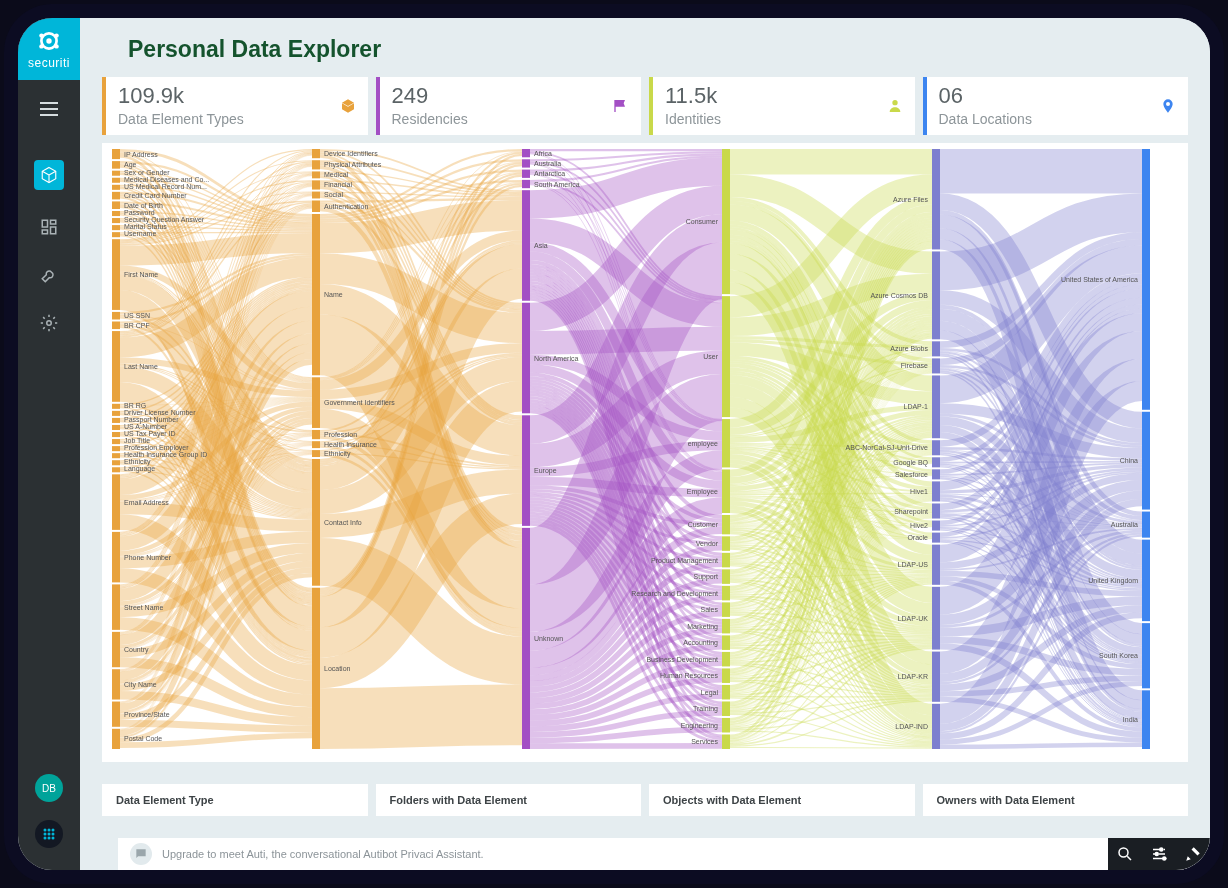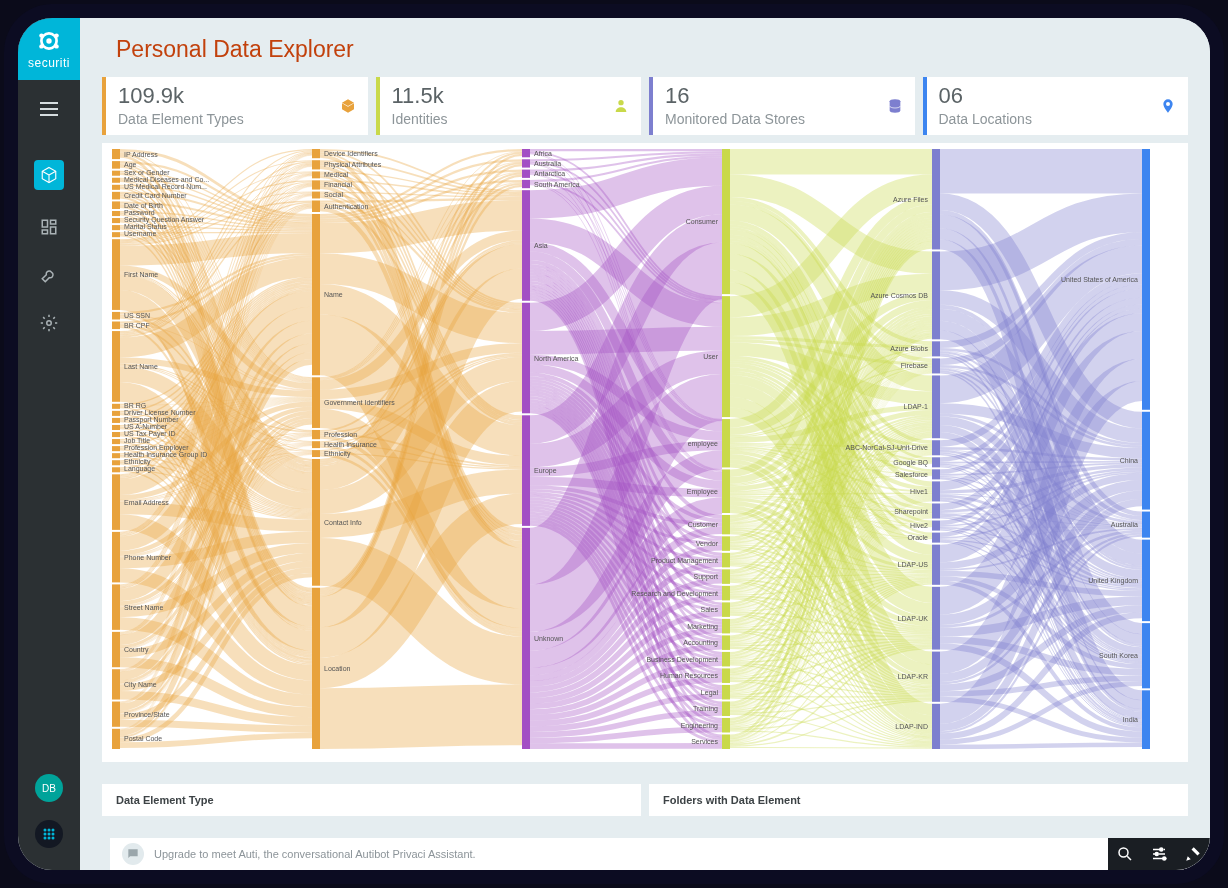--- a/index.html
+++ b/index.html
@@ -9,31 +9,31 @@
 .logo-box { width: 62px; height: 62px; background: #00b6d9; display: flex; flex-direction: column; align-items: center; justify-content: center; color: #fff; gap: 2px; }
 .logo-icon { width: 26px; height: 26px; fill: #fff; }
 .logo-text { font-size: 12px; letter-spacing: 0.5px; }
 .nav-icons { display: flex; flex-direction: column; align-items: center; gap: 26px; margin-top: 40px; }
 .nav-icon { width: 22px; height: 22px; display: flex; align-items: center; justify-content: center; color: #aab2b6; cursor: pointer; }
 .hamburger { margin-top: 18px; }
 .bottom-icons { position: absolute; bottom: 22px; display: flex; flex-direction: column; gap: 18px; align-items: flex-end; }
 .avatar { width: 28px; height: 28px; border-radius: 50%; background: #00a39a; color: #fff; font-size: 10px; display: flex; align-items: center; justify-content: center; }
 .dots-icon { width: 28px; height: 28px; border-radius: 50%; background: #131823; display: flex; align-items: center; justify-content: center; }
 .main { flex: 1; display: flex; flex-direction: column; background: #e5edf0; position: relative; }
-.page-title { font-size: 23px; font-weight: 400; color: #c2410c; padding: 18px 0 14px 36px; }
+.page-title { font-size: 23px; font-weight: 700; color: #14532d; padding: 18px 0 14px 48px; }
 .cards { display: flex; gap: 8px; padding: 0 22px; }
 .card { flex: 1; background: #fff; border-left: 4px solid; padding: 8px 12px; display: flex; justify-content: space-between; align-items: center; position: relative; }
 .card-left { display: flex; flex-direction: column; }
 .card-value { font-size: 22px; font-weight: 300; color: #5b6366; line-height: 1; }
 .card-label { font-size: 14px; color: #8d9599; margin-top: 4px; }
 .card-icon { width: 16px; height: 16px; }
 .sankey-wrap { flex: 1; background: #fff; margin: 8px 22px 0 22px; position: relative; overflow: hidden; }
 .axis-labels { display: flex; gap: 8px; padding: 16px 22px; margin-top: 6px; }
 .axis-label { flex: 1; background: #fff; padding: 10px 14px; font-size: 11px; font-weight: 600; color: #3d4346; }
-.footer-bar { height: 32px; background: #fff; margin: 6px 22px 0 30px; display: flex; align-items: center; padding: 0 12px; gap: 10px; text-align: right; }
+.footer-bar { height: 32px; background: #fff; margin: 6px 22px 0 38px; display: flex; align-items: center; padding: 0 12px; gap: 10px; text-align: right; }
 .chat-icon { width: 22px; height: 22px; border-radius: 50%; background: #e2eaed; display: flex; align-items: center; justify-content: center; }
 .footer-text { font-size: 11px; color: #8c9499; }
 .toolbar-br { position: absolute; bottom: 0; right: 0; display: flex; background: #1a1e23; }
 .toolbar-btn { width: 34px; height: 32px; display: flex; align-items: center; justify-content: center; color: #fff; cursor: pointer; }
 .node-label { font-size: 7px; fill: #555; }
 .node-label-r { font-size: 7px; fill: #555; text-anchor: end; }
 text { font-family: inherit; }
 </style>
 </head>
 <body>
@@ -108,39 +108,37 @@
     <div class="cards">
       <div class="card" style="border-color:#e8a23c">
         <div class="card-left">
           <div class="card-value">109.9k</div>
           <div class="card-label">Data Element Types</div>
         </div>
         <span class="card-icon"><svg width="16" height="16" viewBox="0 0 24 24" fill="#e8a23c">
               <path d="M12 2l9 5-9 5-9-5 9-5zm0 11l9-5v9l-9 5-9-5V8l9 5z"></path>
             </svg></span>
       </div>
+      <div class="card" style="border-color:#a34fc4">
+        <div class="card-left">
+          <div class="card-value">249</div>
+          <div class="card-label">Residencies</div>
+        </div>
+        <span class="card-icon"><svg width="16" height="16" viewBox="0 0 24 24" fill="#a34fc4">
+              <path d="M4 3h14l-2 5 2 5H4v8H2V3h2z"></path>
+            </svg></span>
+      </div>
       <div class="card" style="border-color:#c9d94a">
         <div class="card-left">
           <div class="card-value">11.5k</div>
           <div class="card-label">Identities</div>
         </div>
         <span class="card-icon"><svg width="16" height="16" viewBox="0 0 24 24" fill="#c9d94a">
               <circle cx="12" cy="7" r="4"></circle>
               <path d="M4 21c0-4 4-7 8-7s8 3 8 7"></path>
-            </svg></span>
-      </div>
-      <div class="card" style="border-color:#7d7fcf">
-        <div class="card-left">
-          <div class="card-value">16</div>
-          <div class="card-label">Monitored Data Stores</div>
-        </div>
-        <span class="card-icon"><svg width="16" height="16" viewBox="0 0 24 24" fill="#7d7fcf">
-              <ellipse cx="12" cy="5" rx="8" ry="3"></ellipse>
-              <path d="M4 5v14c0 1.6 3.6 3 8 3s8-1.4 8-3V5"></path>
-              <path d="M4 12c0 1.6 3.6 3 8 3s8-1.4 8-3" fill="none" stroke="#fff" stroke-width="1"></path>
             </svg></span>
       </div>
       <div class="card" style="border-color:#3d85f0">
         <div class="card-left">
           <div class="card-value">06</div>
           <div class="card-label">Data Locations</div>
         </div>
         <span class="card-icon"><svg width="16" height="16" viewBox="0 0 24 24" fill="#3d85f0">
               <path d="M12 2a7 7 0 00-7 7c0 5 7 13 7 13s7-8 7-13a7 7 0 00-7-7zm0 10a3 3 0 110-6 3 3 0 010 6z"></path>
             </svg></span>
@@ -1027,20 +1025,22 @@
           <rect x="1040" y="480.13259668508283" width="8" height="65.19337016574585" fill="#3d85f0"></rect>
           <text x="1036" y="515.2292817679557" class="node-label-r">South Korea</text>
           <rect x="1040" y="547.3259668508286" width="8" height="58.674033149171265" fill="#3d85f0"></rect>
           <text x="1036" y="579.1629834254143" class="node-label-r">India</text>
         </svg>
     </div>
 
     <div class="axis-labels">
       <div class="axis-label">Data Element Type</div>
       <div class="axis-label">Folders with Data Element</div>
+      <div class="axis-label">Objects with Data Element</div>
+      <div class="axis-label">Owners with Data Element</div>
     </div>
 
     <div class="footer-bar">
       <span class="chat-icon">
         <svg width="14" height="14" viewBox="0 0 24 24" fill="#9aa6ab">
             <path d="M4 4h16v12H7l-3 3V4z"></path>
           </svg>
       </span>
       <span class="footer-text">Upgrade to meet Auti, the conversational Autibot Privaci Assistant.</span>
     </div>

